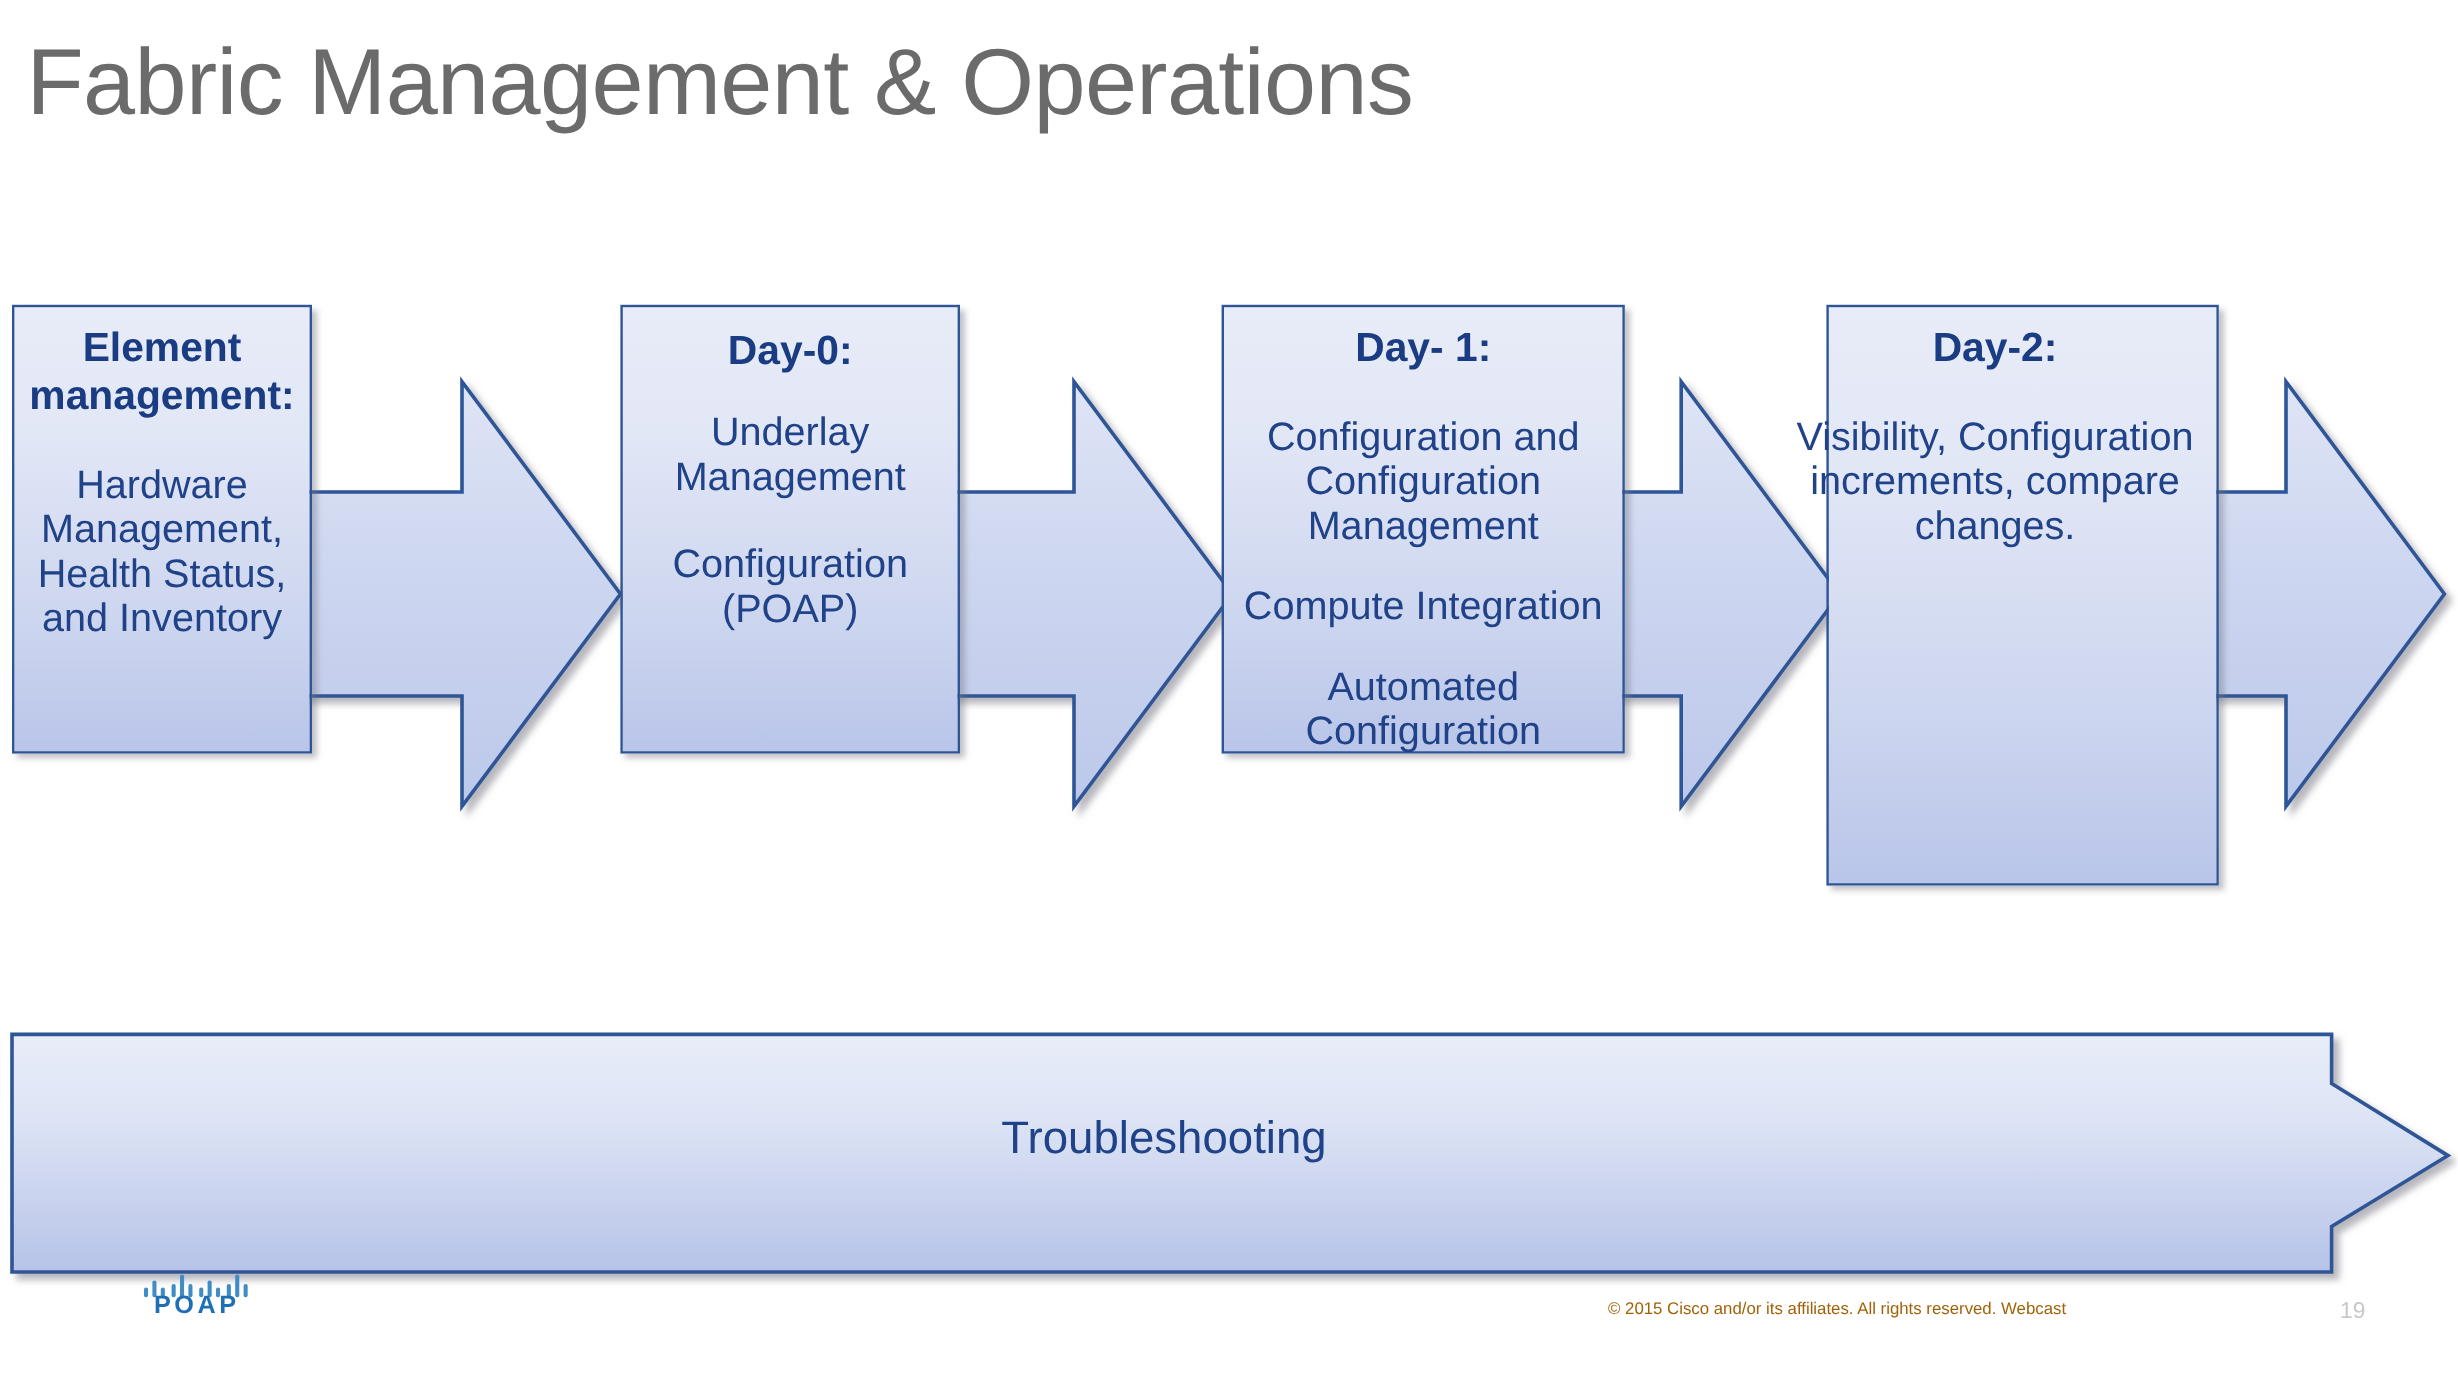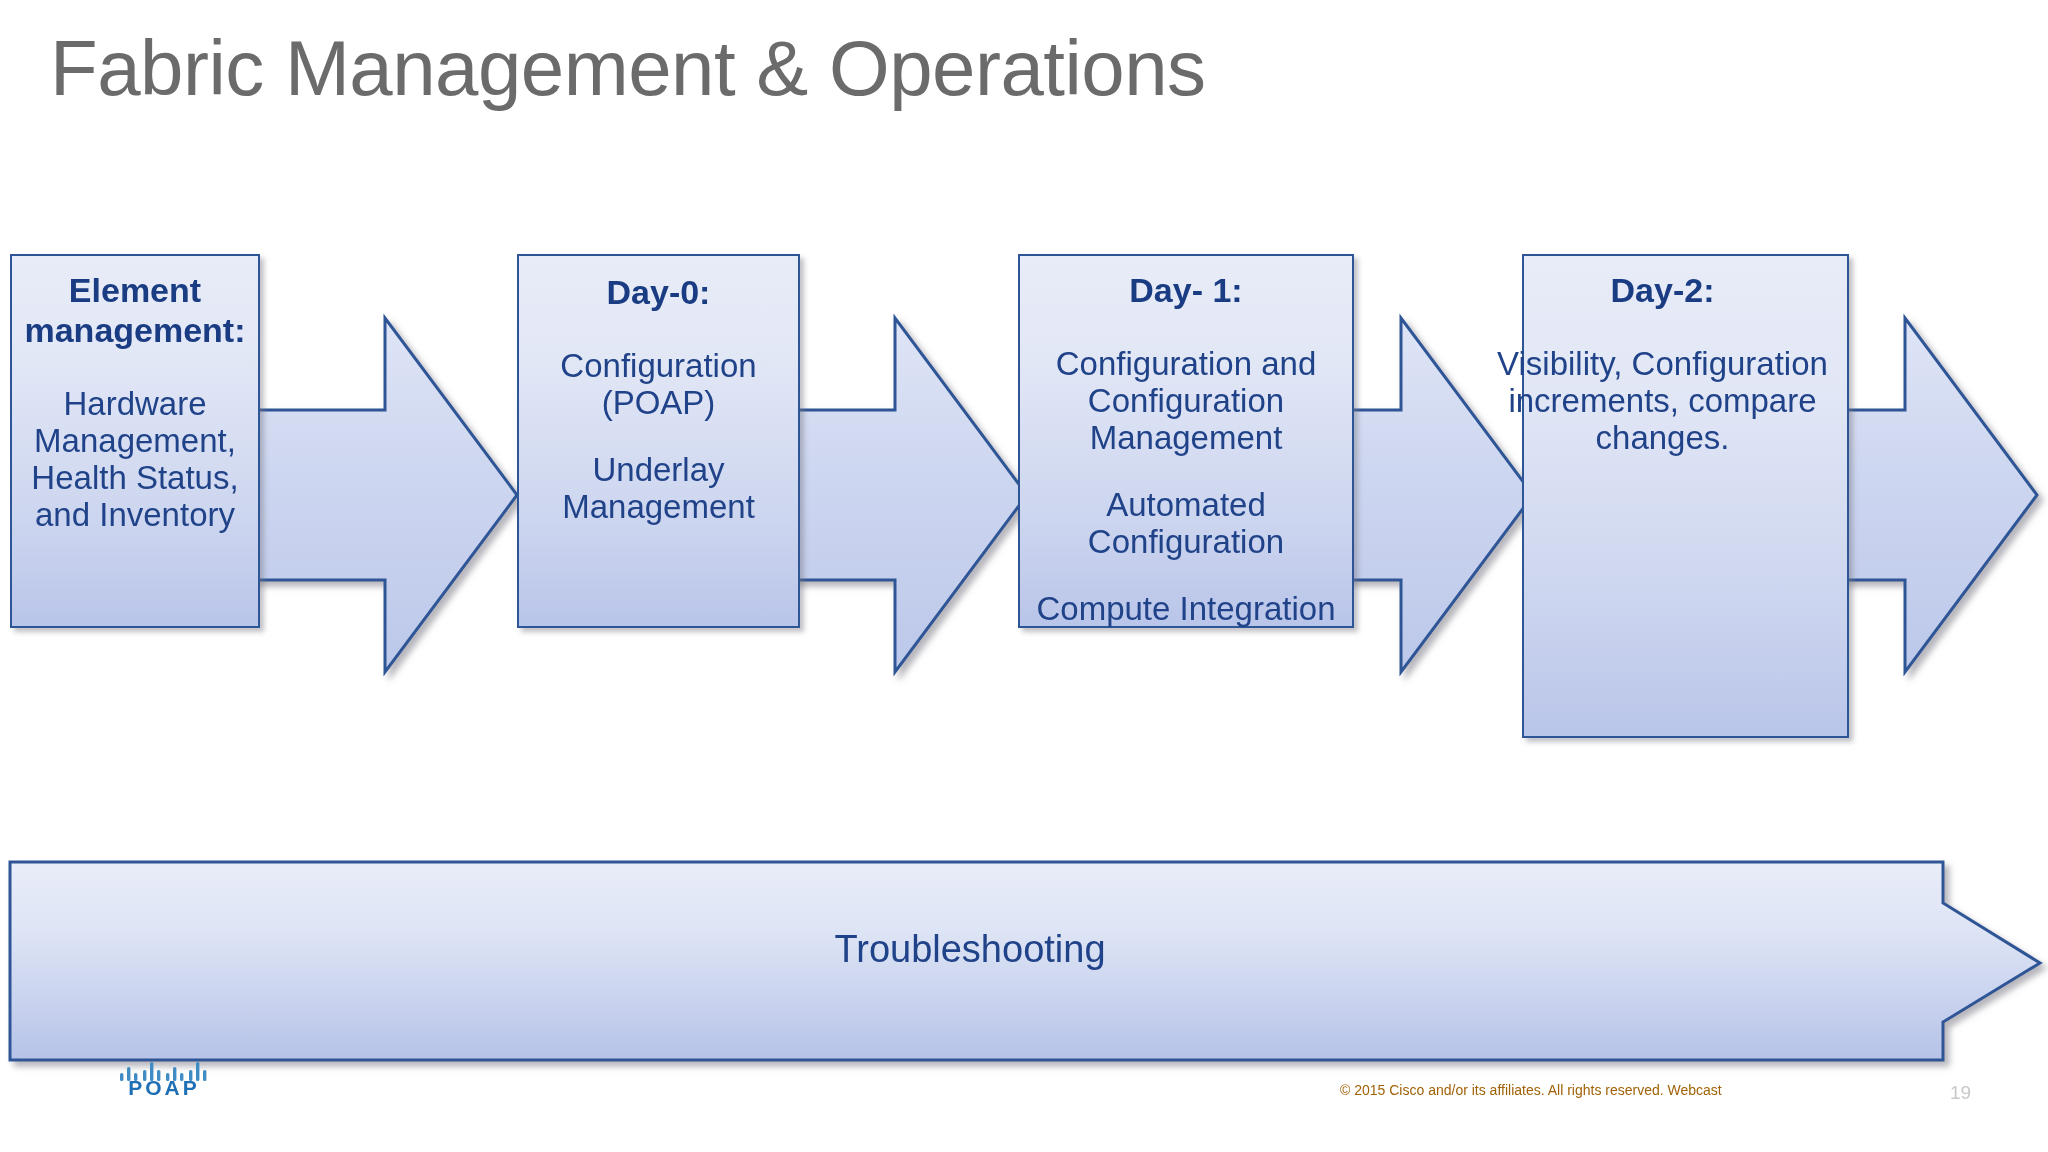--- a/index.html
+++ b/index.html
@@ -24,21 +24,20 @@
   .slide-title {
     position: absolute;
     left: 22px;
     top: 28px;
     font-size: 78px;
     line-height: 1.05;
     color: #6b6b6b;
     font-weight: 400;
     letter-spacing: -0.5px;
     white-space: nowrap;
-    margin-left: 28px;
   }
 
   
   .diagram {
     position: absolute;
     left: 0;
     top: 0;
     width: 2048px;
     height: 1152px;
   }
@@ -194,31 +193,31 @@
     <div class="stage-box" id="box-1" style="left:10px; top:254px; width:250px; height:374px;">
       <div class="stage-inner">
         <div class="stage-heading">Element management:</div>
         <p class="stage-para first">Hardware Management, Health Status, and Inventory</p>
       </div>
     </div>
 
     <div class="stage-box" id="box-2" style="left:517px; top:254px; width:283px; height:374px;">
       <div class="stage-inner">
         <div class="stage-heading">Day-0:</div>
+        <p class="stage-para">Underlay Management</p>
         <p class="stage-para first">Configuration (POAP)</p>
-        <p class="stage-para">Underlay Management</p>
       </div>
     </div>
 
     <div class="stage-box" id="box-3" style="left:1018px; top:254px; width:336px; height:374px;">
       <div class="stage-inner">
         <div class="stage-heading">Day- 1:</div>
         <p class="stage-para first">Configuration and Configuration Management</p>
+        <p class="stage-para">Compute Integration</p>
         <p class="stage-para">Automated Configuration</p>
-        <p class="stage-para">Compute Integration</p>
       </div>
     </div>
 
     <div class="stage-box" id="box-4" style="left:1522px; top:254px; width:327px; height:484px;">
       <div class="stage-inner">
         <div class="stage-heading">Day-2:</div>
         <p class="stage-para first">Visibility, Configuration increments, compare changes.</p>
       </div>
     </div>
 

